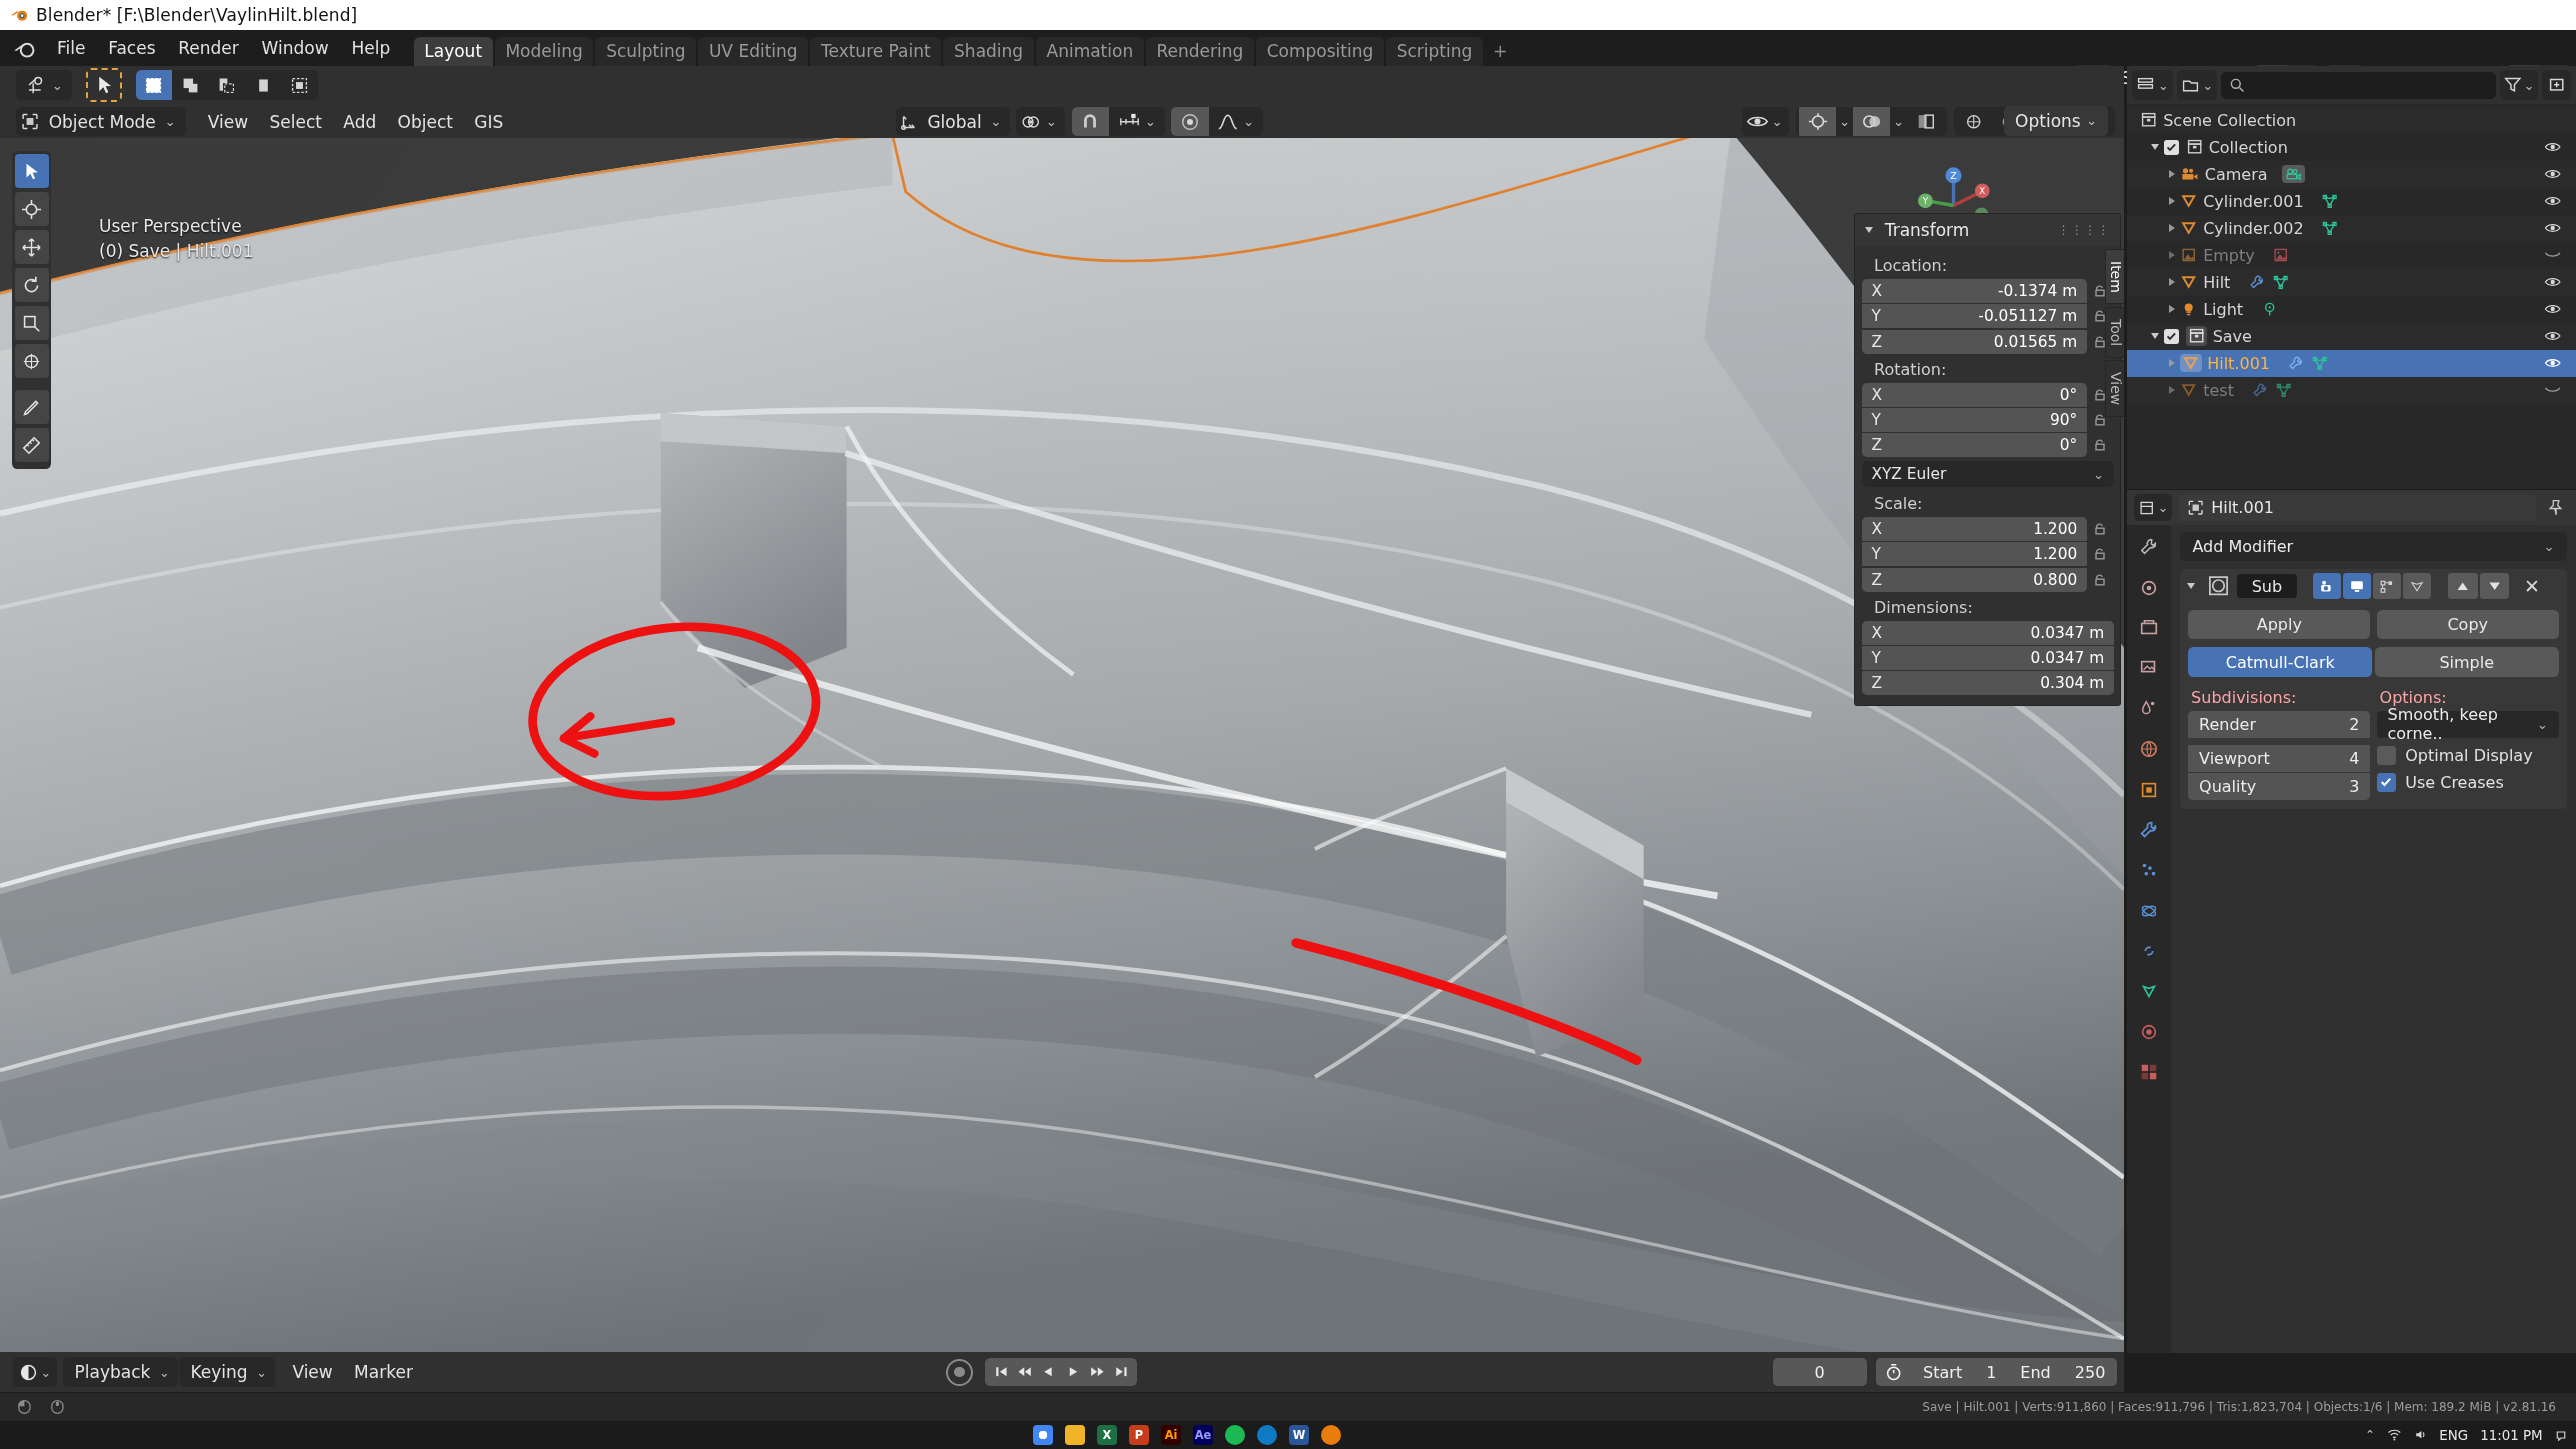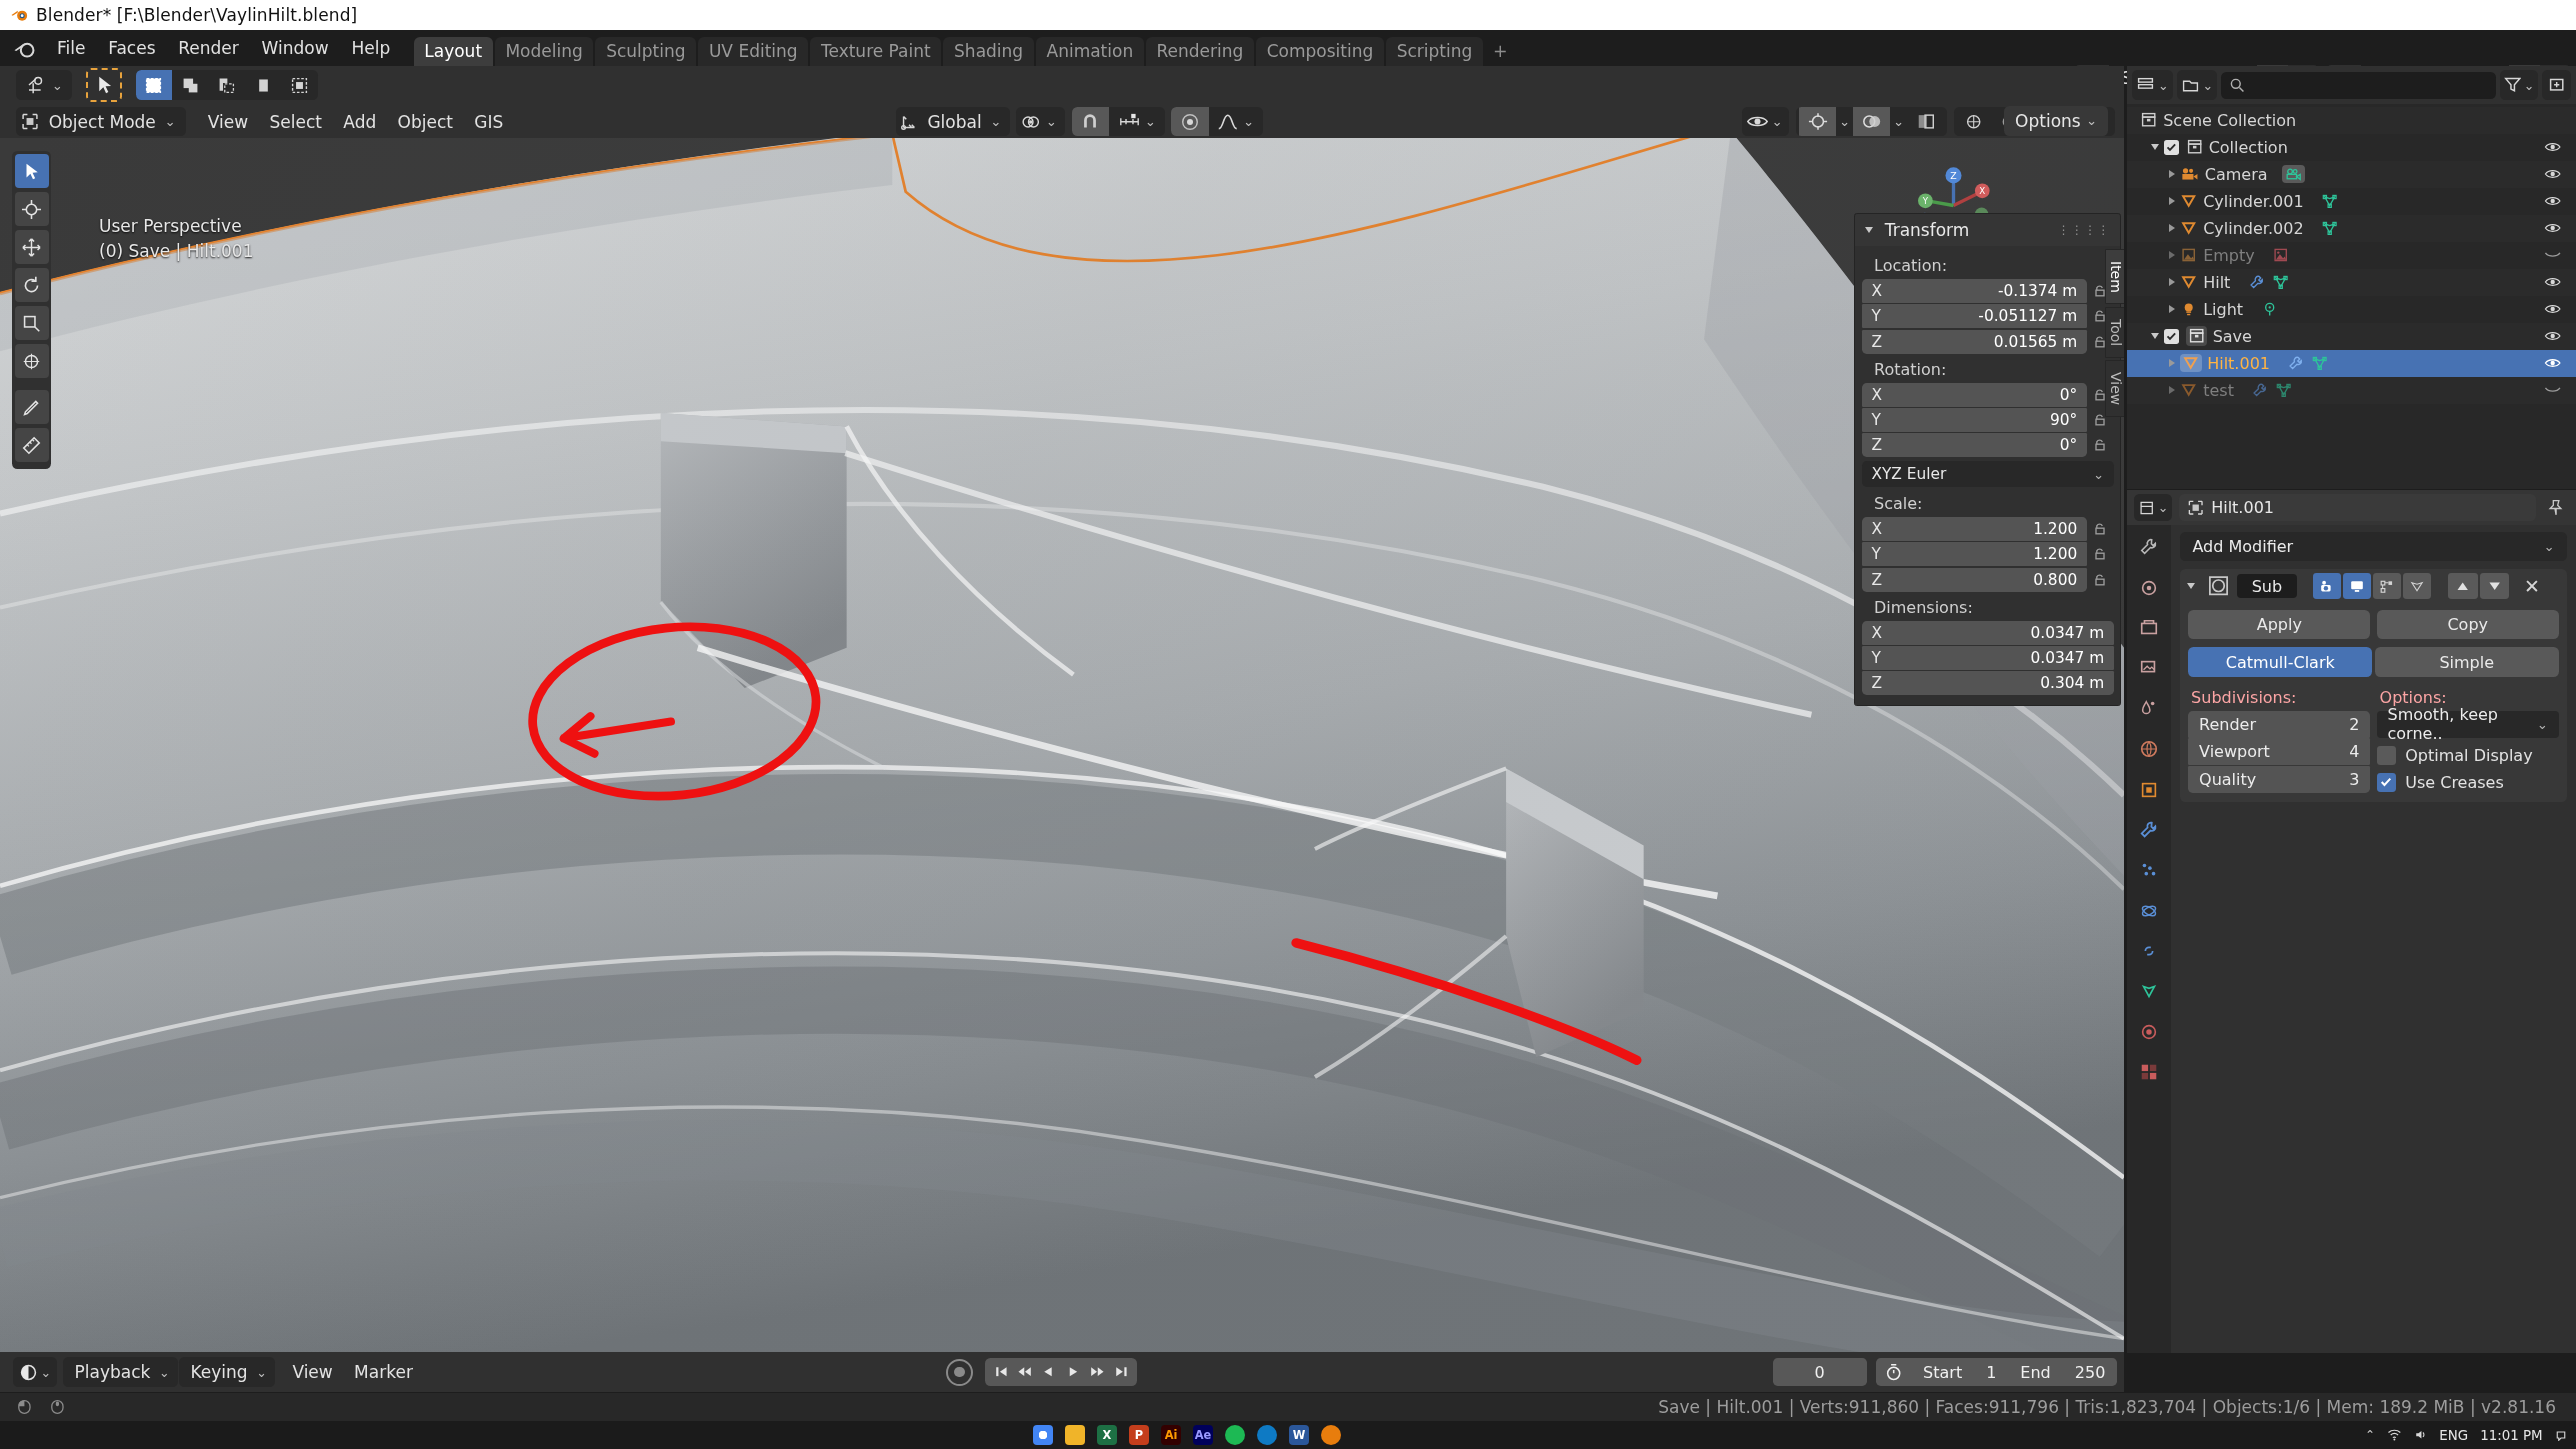--- a/index.html
+++ b/index.html
@@ -158,21 +158,21 @@
     margin-left:9.4px; overflow:hidden;}
   .serange .seg { display:flex; align-items:center; gap:24px; padding:0 12px; height:28px;
     font-size:16px; color:#f0f0f0; }
   .playctl { display:flex; align-items:center; gap:0px; background:#585858; border-radius:5.4px;
     height:28px; padding:0 4px;}
   .pbtn { width:24px;height:28px; display:flex;align-items:center;justify-content:center;}
 
   
   .statusbar { position:absolute; left:0; top:1393px; width:2576px; height:28px; background:#282828;
     display:flex; align-items:center; }
-  .status-right { position:absolute; right:20px; font-size:17px; color:#9d9d9d; }
+  .status-right { position:absolute; right:20px; font-size:12px; color:#9d9d9d; }
 
   
   .taskbar { position:absolute; left:0; top:1421px; width:2576px; height:28px; background:#1b1b1b;
     display:flex; align-items:center; }
   .tb-center { position:absolute; left:1033px; display:flex; align-items:center; gap:12px; }
   .tbicon { width:20px; height:20px; border-radius:4px; display:flex; align-items:center;
     justify-content:center; font-size:11.4px; color:#fff; font-weight:bold;}
   .tb-right { position:absolute; right:9.4px; display:flex; align-items:center; gap:12px;
     font-size:13.4px; color:#e6e6e6;}
 
@@ -1233,21 +1233,21 @@
             <div class="seclabel">Subdivisions:</div>
             <div class="seclabel">Options:</div>
           </div>
 
           <div class="grid2" style="align-items:start;">
             <div>
               <div class="numfield" style="border-radius:4.7px 4.7px 1.3px 1.3px;">
                 <span>Render</span>
                 <span>2</span>
               </div>
-              <div class="numfield" style="border-radius:1.3px;margin-top:0;">
+              <div class="numfield" style="border-radius:1.3px;margin-top:7px;">
                 <span>Viewport</span>
                 <span>4</span>
               </div>
               <div class="numfield" style="border-radius:1.3px 1.3px 4.7px 4.7px;margin-top:1.3px;">
                 <span>Quality</span>
                 <span>3</span>
               </div>
             </div>
             <div>
               <div class="numfield" style="background:#282828;justify-content:space-between;">

